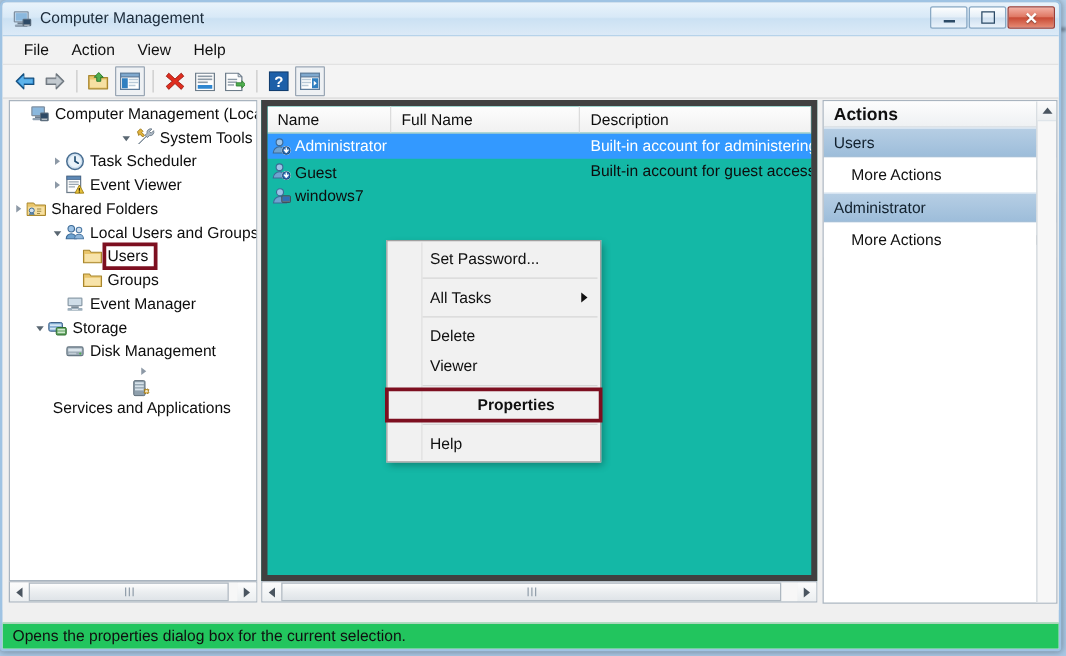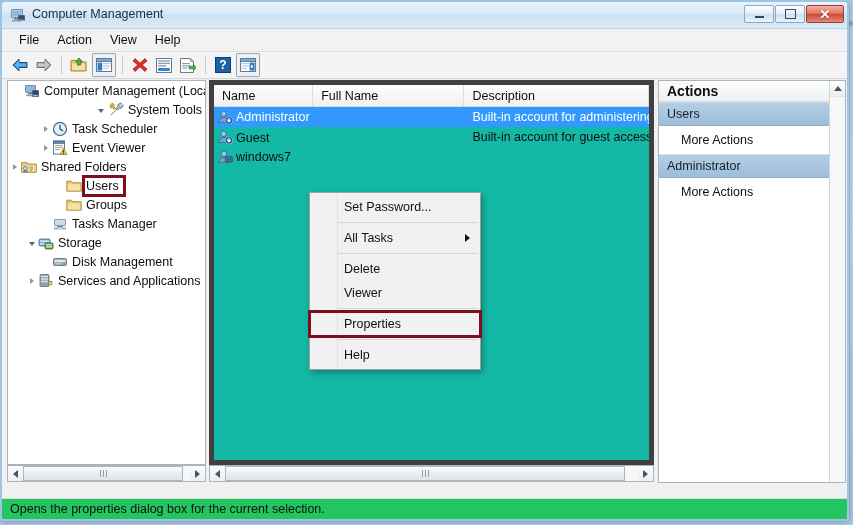--- a/index.html
+++ b/index.html
@@ -158,21 +158,21 @@
   
   #ctxmenu{position:absolute;left:307px;top:113px;width:170px;
     background:#f1f1f1;border:1px solid #a0a0a0;
     box-shadow:2px 3px 6px rgba(0,0,0,.3);z-index:50;padding:2px 0;}
   #ctxmenu .gutter{position:absolute;left:1px;top:1px;bottom:1px;width:26px;
     background:#f1f1f1;border-right:1px solid #e0e0e0;}
   .ctx-item{position:relative;height:24px;display:flex;align-items:center;
     padding-left:34px;padding-right:10px;font-size:12.5px;color:#101010;
     cursor:default;z-index:2;}
   .ctx-item .ci-name{flex:1;}
-  .ctx-item.bold .ci-name{font-weight:normal;}
+  .ctx-item.bold .ci-name{font-weight:bold;margin-left:38px;}
   .ctx-item.marked{outline:3px solid #7d0f20;outline-offset:-1px;}
   .ctx-sep{height:1px;background:#d6d6d6;margin:3px 2px 3px 28px;position:relative;z-index:2;}
   .ctx-arrow{width:0;height:0;border-left:5px solid #101010;
     border-top:4px solid transparent;border-bottom:4px solid transparent;}
 </style>
 </head>
 <body>
 
 <div id="backdrop">
   <div class="blurpanel"></div>
@@ -367,20 +367,34 @@
             <svg width="16" height="16" viewBox="0 0 16 16">
               <path d="M0.6 3.4 L6 3.4 L7.2 5 L15.4 5 L15.4 13.4 L0.6 13.4 Z" fill="#e9c56b" stroke="#a8872f" stroke-width="0.8" stroke-linejoin="round"></path>
               <path d="M1.6 6.4 L14.4 6.4 L14.4 12.6 L1.6 12.6 Z" fill="#f6e0a3"></path>
               <circle cx="4.4" cy="9.4" r="2" fill="#cfe0ef" stroke="#3d6a96" stroke-width="0.8"></circle>
               <path d="M2.4 12.4 A2.4 2.4 0 0 1 6.4 12.4 Z" fill="#6fa3d0" stroke="#3d6a96" stroke-width="0.7"></path>
               <path d="M8.6 8.2 L12 8.2 M8.6 10 L12 10 M8.6 11.8 L11 11.8" stroke="#a08a46" stroke-width="0.9"></path>
             </svg>
           </span>
           <span class="tlabel">Shared Folders</span>
         </div>
+        <div class="tnode" style="padding-left: 31px;">
+          <span class="texp">
+            <span class="tri-expanded"></span>
+          </span>
+          <span class="ticon">
+            <svg width="16" height="16" viewBox="0 0 16 16">
+              <circle cx="5" cy="5" r="2.6" fill="#9dc3e6" stroke="#3d6a96" stroke-width="0.9"></circle>
+              <path d="M1 13 A4 4 0 0 1 9 13 Z" fill="#6fa3d0" stroke="#3d6a96" stroke-width="0.9"></path>
+              <circle cx="11.2" cy="6" r="2.2" fill="#cfdfee" stroke="#4d7aa6" stroke-width="0.9"></circle>
+              <path d="M7.6 13 A3.6 3.6 0 0 1 14.8 13 Z" fill="#8fb6da" stroke="#4d7aa6" stroke-width="0.9"></path>
+            </svg>
+          </span>
+          <span class="tlabel">Local Users and Groups</span>
+        </div>
         <div class="tnode marked" style="padding-left: 45px;">
           <span class="texp"></span>
           <span class="ticon">
             <svg width="16" height="16" viewBox="0 0 16 16">
               <path d="M0.8 3.2 L5.6 3.2 L6.8 4.8 L15.2 4.8 L15.2 13.2 L0.8 13.2 Z" fill="#e9c56b" stroke="#a8872f" stroke-width="0.9" stroke-linejoin="round"></path>
               <path d="M1.8 6.2 L14.2 6.2 L14.2 12.4 L1.8 12.4 Z" fill="#f7e3aa"></path>
             </svg>
           </span>
           <span class="tlabel">Users</span>
         </div>
@@ -398,21 +412,21 @@
           <span class="texp"></span>
           <span class="ticon">
             <svg width="16" height="16" viewBox="0 0 16 16">
               <rect x="2" y="3" width="12" height="7" rx="1" fill="#8d9daa"></rect>
               <rect x="3" y="4" width="10" height="5" fill="#cfdde8"></rect>
               <rect x="5" y="10" width="6" height="1.4" fill="#7b8b98"></rect>
               <rect x="2" y="11.4" width="12" height="2.2" rx="0.7" fill="#9fb0bd"></rect>
               <rect x="5.6" y="12.2" width="4.8" height="0.7" fill="#e3e9ee"></rect>
             </svg>
           </span>
-          <span class="tlabel">Tasks Manager</span>
+          <span class="tlabel">Event Manager</span>
         </div>
         <div class="tnode" style="padding-left: 17px;">
           <span class="texp">
             <span class="tri-expanded"></span>
           </span>
           <span class="ticon">
             <svg width="16" height="16" viewBox="0 0 16 16">
               <rect x="1" y="4" width="11" height="7" rx="1.4" fill="#7fa9cf" stroke="#44668c" stroke-width="0.8"></rect>
               <rect x="2" y="5.4" width="9" height="1.5" fill="#d6e7f5"></rect>
               <rect x="2" y="8.2" width="9" height="1.5" fill="#d6e7f5"></rect>
@@ -428,21 +442,21 @@
           <span class="ticon">
             <svg width="16" height="16" viewBox="0 0 16 16">
               <rect x="1.5" y="4.5" width="13" height="7" rx="1.4" fill="#9aa9b5" stroke="#667682" stroke-width="0.9"></rect>
               <rect x="2.6" y="5.8" width="10.8" height="2.4" fill="#dbe5ec"></rect>
               <circle cx="12.2" cy="9.8" r="0.9" fill="#4fae4f"></circle>
               <rect x="3" y="9.2" width="6" height="1.2" fill="#c3ced7"></rect>
             </svg>
           </span>
           <span class="tlabel">Disk Management</span>
         </div>
-        <div class="tnode" style="padding-left: 17px;">
+        <div class="tnode" style="padding-left: 17px; flex-direction: column;">
           <span class="texp">
             <span class="tri-collapsed"></span>
           </span>
           <span class="ticon">
             <svg width="16" height="16" viewBox="0 0 16 16">
               <rect x="2" y="1.5" width="9" height="12" rx="1" fill="#8fa0ad" stroke="#5f6e7a" stroke-width="0.8"></rect>
               <rect x="3" y="2.8" width="7" height="1.5" fill="#d7e2ea"></rect>
               <rect x="3" y="5.3" width="7" height="1.5" fill="#d7e2ea"></rect>
               <rect x="3" y="7.8" width="7" height="1.5" fill="#d7e2ea"></rect>
               <path d="M12.2 8.6 l1.2 -0.5 l0.7 0.7 l-0.5 1.2 l0.5 1.2 l-0.7 0.7 l-1.2 -0.5 l-1.2 0.5 l-0.7 -0.7 l0.5 -1.2 l-0.5 -1.2 l0.7 -0.7 Z" fill="#d7a32a" stroke="#8f6b0f" stroke-width="0.6" stroke-linejoin="round"></path>

